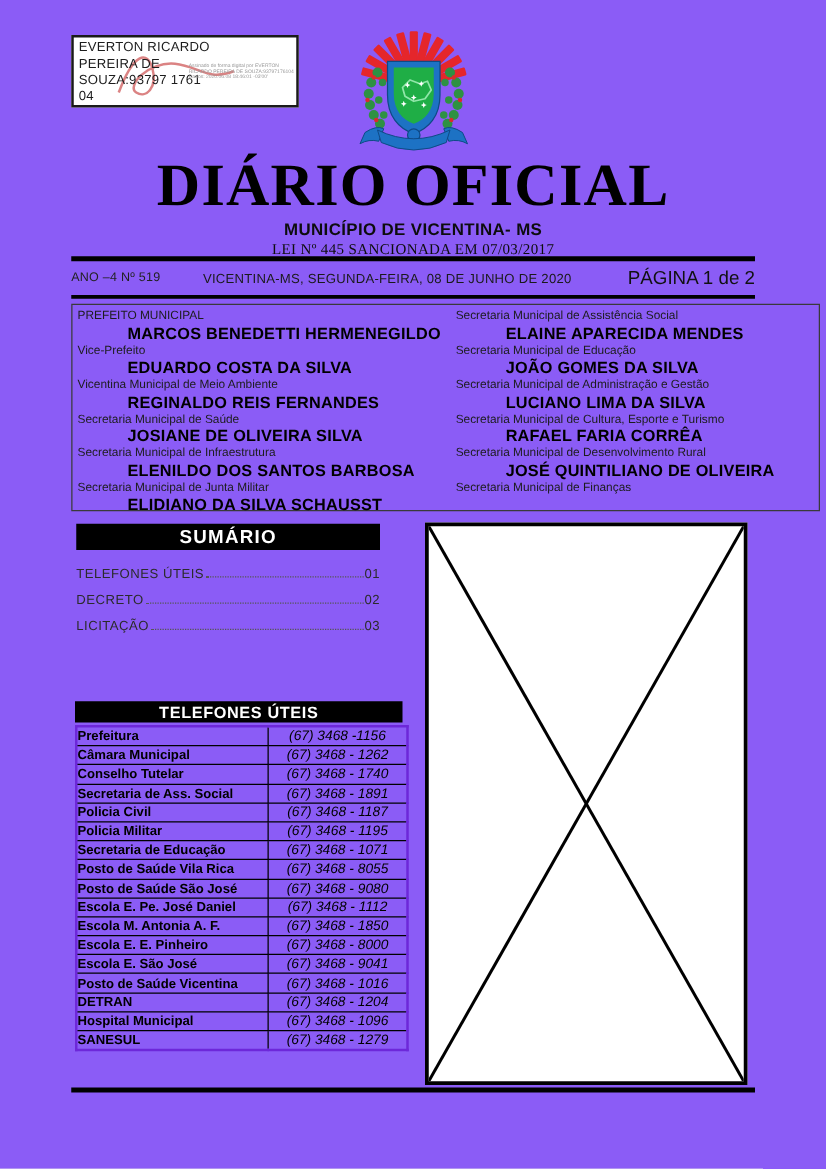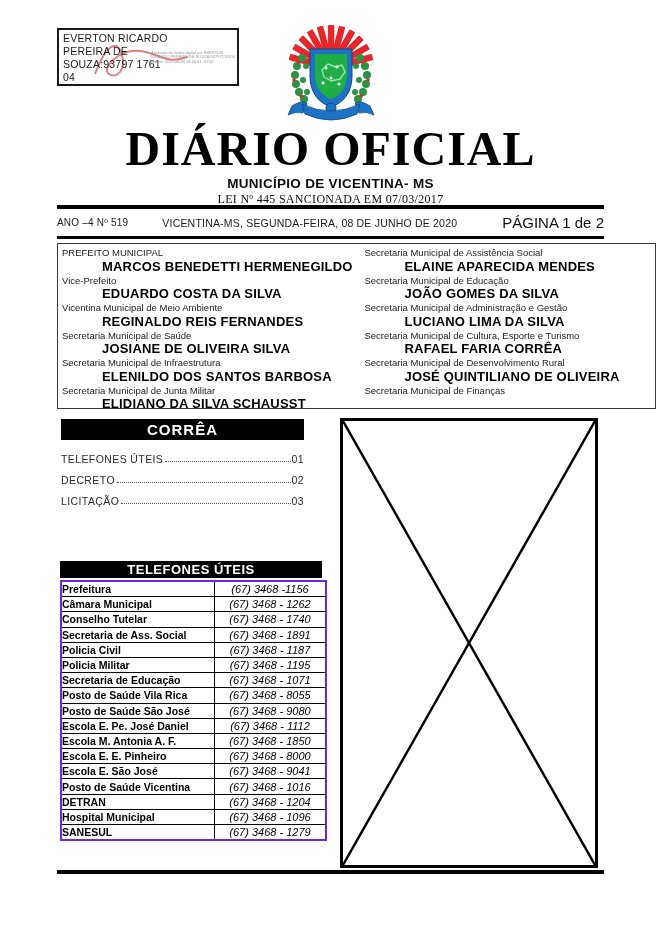--- a/index.html
+++ b/index.html
@@ -1,18 +1,18 @@
 <!DOCTYPE html>
 <html><head>
 <meta charset="utf-8">
 <style>
   html,body { margin:0; padding:0; background:#e9e9e9; }
   .page {
     position:relative; width:661px; height:935px; margin:0 auto;
-    background:#ffffff; overflow:hidden;
+    background:#8b5cf6; overflow:hidden;
     font-family:"Liberation Sans", sans-serif; color:#111;
   }
 
   
   .sig-box {
     position:absolute; left:57px; top:28px; width:182px; height:58px;
     border:2px solid #1a1a1a; background:#fff; padding:2px 0 0 4px; box-sizing:border-box;
   }
   .sig-squiggle { position:absolute; left:28px; top:4px; opacity:.75; }
   .sig-name { position:relative; z-index:2; font-size:10.5px; line-height:13px; color:#1c1c1c; letter-spacing:.2px; }
@@ -257,21 +257,21 @@
           <div class="off-name">JOSÉ QUINTILIANO DE OLIVEIRA</div>
         </div>
 
         <div>
           <div class="off-title">Secretaria Municipal de Finanças</div>
 
         </div>
       </div>
   </div>
 
-  <div class="sumario-bar">CORRÊA</div>
+  <div class="sumario-bar">SUMÁRIO</div>
   <div class="sumario-items">
 
       <div class="toc-row">
         <span class="toc-label">TELEFONES ÚTEIS</span>
         <span class="toc-leader"></span>
         <span class="toc-num">01</span>
       </div>
 
       <div class="toc-row">
         <span class="toc-label">DECRETO</span>

